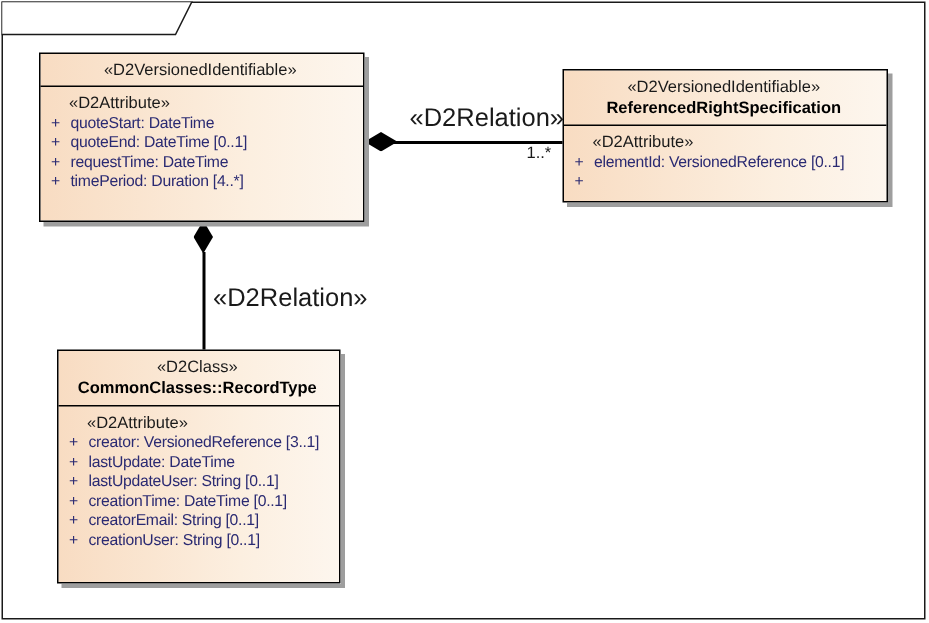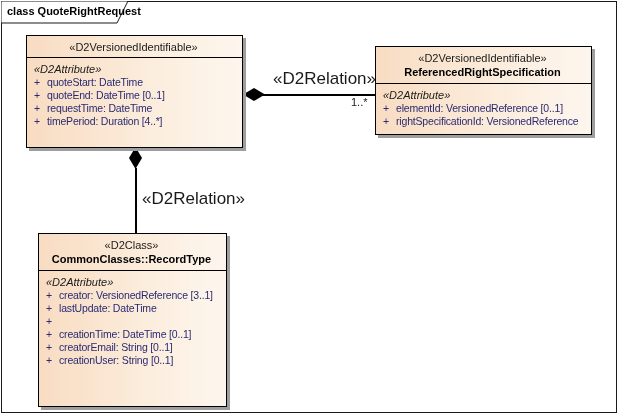--- a/index.html
+++ b/index.html
@@ -32,21 +32,21 @@
   }
   .uml-class .header {
     border-bottom: 1px solid #000000;
     text-align: center; padding: 4px 4px 3px 2px;
     box-sizing: border-box;
   }
   .stereotype { font-size: 11px; color: #1a1a1a; line-height: 14px; white-space: nowrap; }
   .class-name { font-size: 11px; font-weight: bold; color: #000000; line-height: 15px; white-space: nowrap; }
   .compartment { padding: 4px 0 4px 0; }
   .compartment-label {
-    font-size: 11px; color: #1a1a1a; padding-left: 7px; line-height: 14px; white-space: nowrap; font-style: italic;
+    font-size: 11px; color: #1a1a1a; padding-left: 19px; line-height: 14px; white-space: nowrap;
   }
   .attr-row { display: flex; line-height: 13px; white-space: nowrap; }
   .attr-vis {
     width: 13px; padding-left: 7px; flex: 0 0 auto;
     font-size: 10.5px; color: #2a2a72;
   }
   .attr-text { font-size: 10.5px; color: #2a2a72; letter-spacing: -0.18px; }
   
   .rel-line { position: absolute; background: #000000; }
   .diamond {
@@ -58,21 +58,20 @@
 </style>
 </head>
 <body>
 
 <div class="diagram-frame"></div>
 
 <div class="frame-tab">
   <svg width="130" height="23">
     <polygon points="0,0 127,0 116,22 0,22" fill="#ffffff" stroke="#1a1a1a" stroke-width="1"></polygon>
   </svg>
-  <span class="tab-label">class QuoteRightRequest</span>
 </div>
 
 <div>
   <div class="rel-line" style="left:262px; top:94px; width:113px; height:2px;"></div>
   <div class="diamond" style="left:243px; top:88px; width:22px; height:13px;"></div>
   <div class="rel-label" style="left:273px; top:69px;">«D2Relation»</div>
   <div class="rel-mult" style="left:351px; top:96px;">1..*</div>
 </div>
 
 <div>
@@ -113,42 +112,42 @@
     <div class="class-name">ReferencedRightSpecification</div>
   </div>
   <div class="compartment">
     <div class="compartment-label">«D2Attribute»</div>
     <div class="attr-row">
       <span class="attr-vis">+</span>
       <span class="attr-text">elementId: VersionedReference [0..1]</span>
     </div>
     <div class="attr-row">
       <span class="attr-vis">+</span>
-      <span class="attr-text">rightSpecificationId: VersionedReference</span>
     </div>
   </div>
 </div>
 
-<div class="uml-class" style="left:38px; top:233px; width:189px; height:174px;">
+<div class="uml-class" style="left:38px; top:233px; width:189px; height:156px;">
   <div class="header">
     <div class="stereotype">«D2Class»</div>
     <div class="class-name">CommonClasses::RecordType</div>
   </div>
   <div class="compartment">
     <div class="compartment-label">«D2Attribute»</div>
     <div class="attr-row">
       <span class="attr-vis">+</span>
       <span class="attr-text">creator: VersionedReference [3..1]</span>
     </div>
     <div class="attr-row">
       <span class="attr-vis">+</span>
       <span class="attr-text">lastUpdate: DateTime</span>
     </div>
     <div class="attr-row">
       <span class="attr-vis">+</span>
+      <span class="attr-text">lastUpdateUser: String [0..1]</span>
     </div>
     <div class="attr-row">
       <span class="attr-vis">+</span>
       <span class="attr-text">creationTime: DateTime [0..1]</span>
     </div>
     <div class="attr-row">
       <span class="attr-vis">+</span>
       <span class="attr-text">creatorEmail: String [0..1]</span>
     </div>
     <div class="attr-row">

